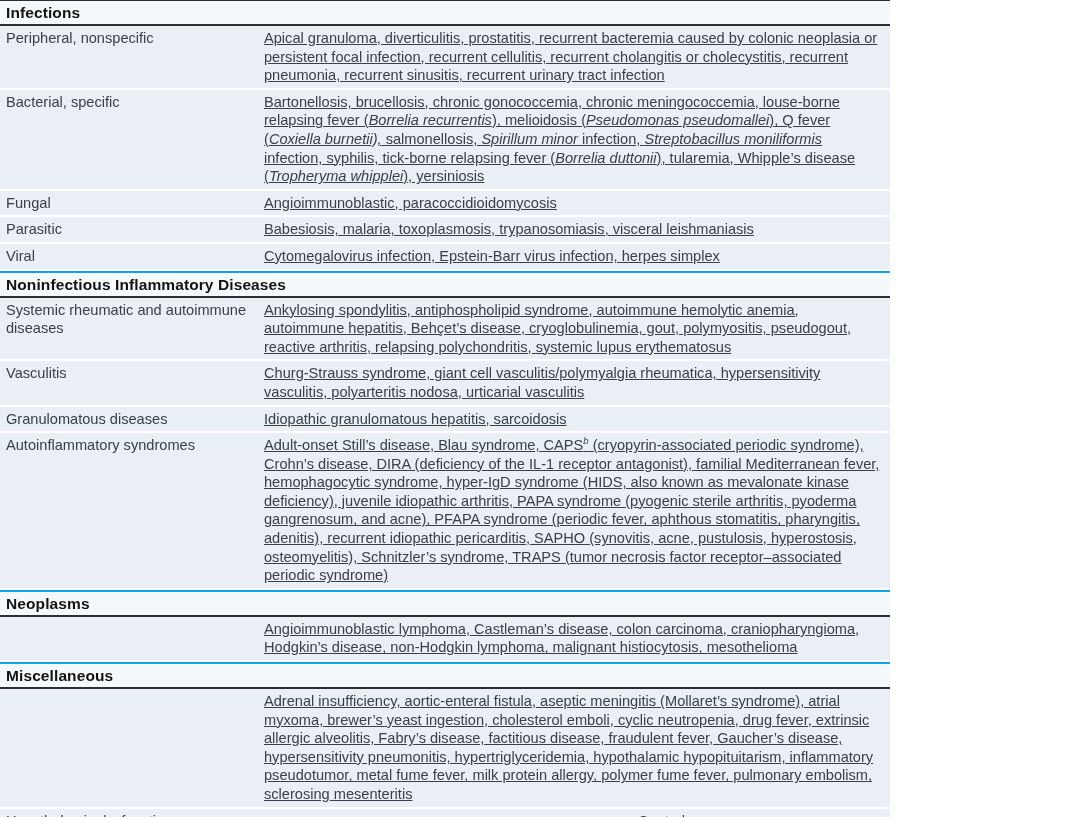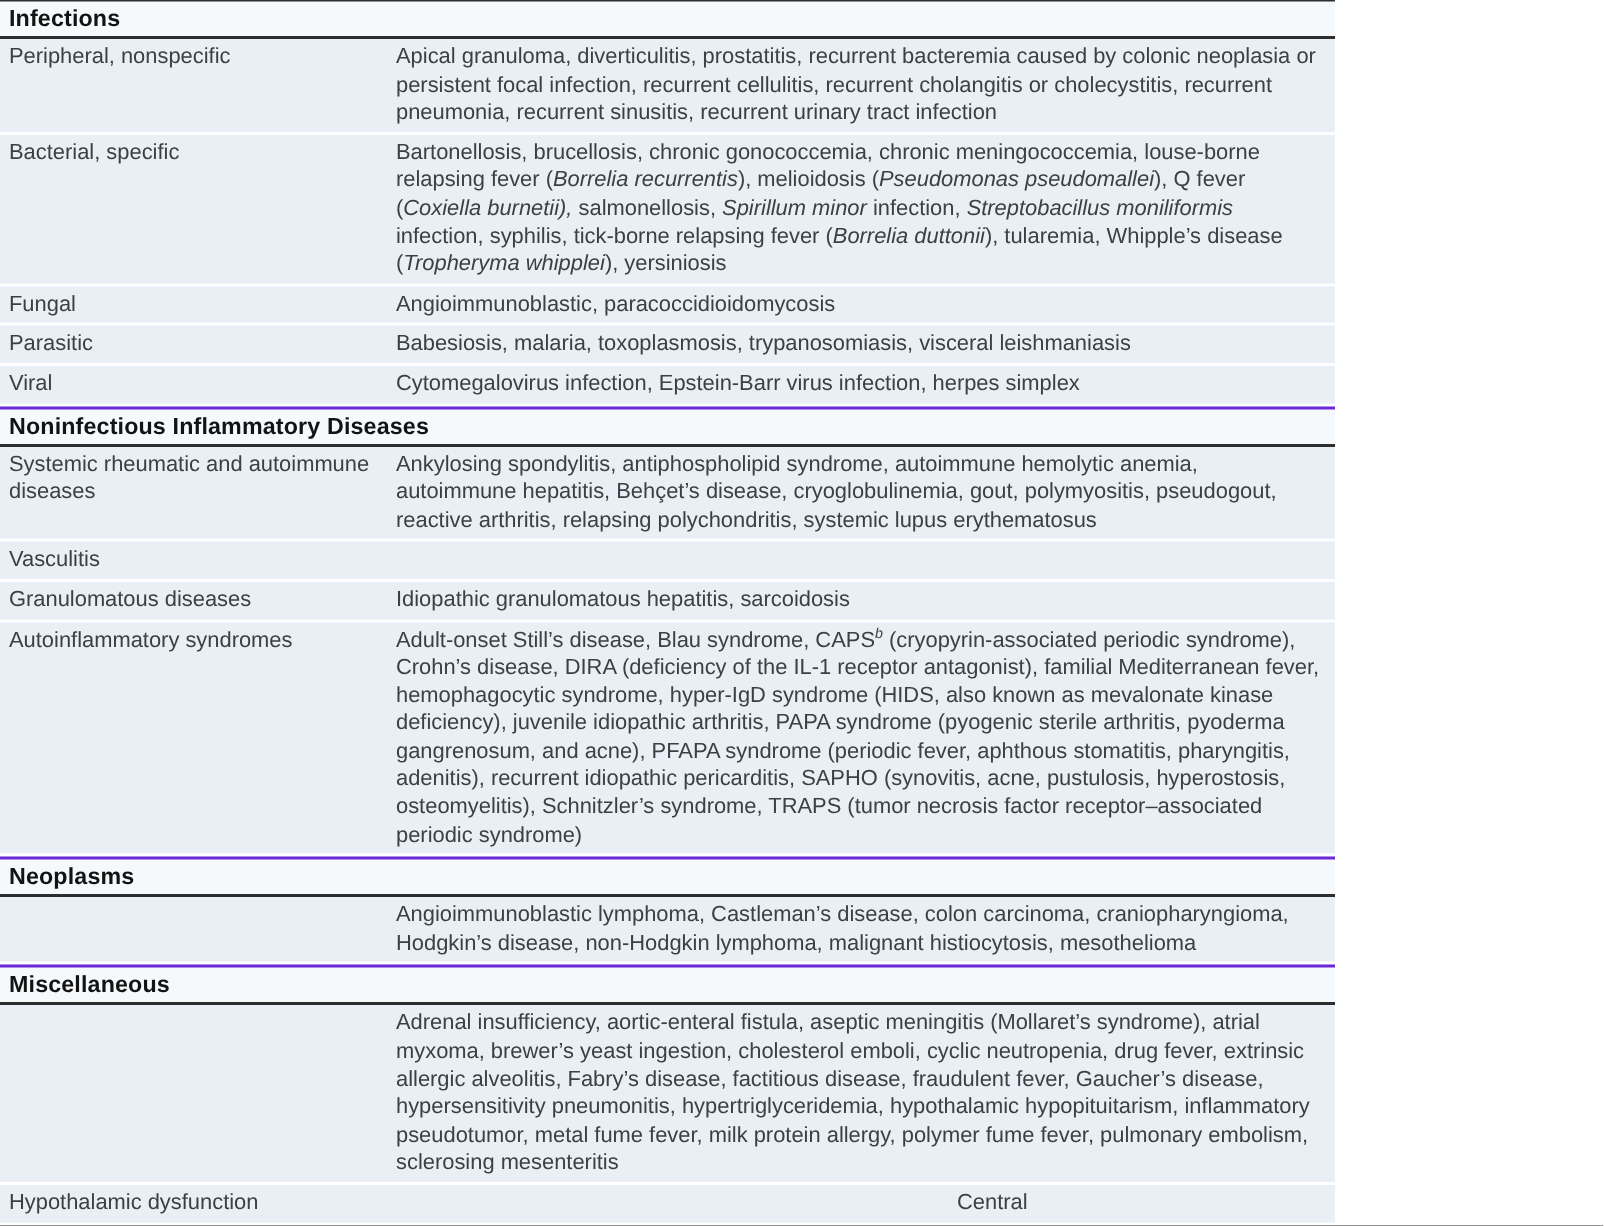--- a/index.html
+++ b/index.html
@@ -4,21 +4,21 @@
 <style>
   html,body{margin:0;padding:0;background:#ffffff;}
   body{
     width:1069px;
     font-family:"Liberation Sans", sans-serif;
     -webkit-font-smoothing:antialiased;
   }
   .tbl{width:890px;}
   .section-header{
     background:#f6f9fb;
-    border-top:2px solid #6d28d9;
+    border-top:2px solid #0ea5e9;
     border-bottom:2px solid #2e2e2e;
     padding:3px 6px 2px 6px;
     font-size:15.5px;
     font-weight:bold;
     color:#131313;
     letter-spacing:0.1px;
   }
   .tbl > .section-header:first-child{border-top:1px solid #2e2e2e;}
   .row{
     display:flex;
@@ -35,20 +35,21 @@
   }
   .cat{
     flex:0 0 258px;
     padding-left:6px;
     padding-right:10px;
   }
   .desc{
     flex:1;
     padding-left:6px;
     padding-right:8px;
+    text-decoration:underline;
   }
   .it{font-style:italic;}
   sup{
     font-size:9.5px;
     font-style:italic;
     line-height:0;
     vertical-align:super;
   }
   sup.gap{margin-left:9px;}
   .footnote{
@@ -86,20 +87,21 @@
       <div class="cell cat">Viral</div>
       <div class="cell desc"><span>Cytomegalovirus infection, Epstein-Barr virus infection, herpes simplex</span></div>
     </div>
     <div class="section-header">Noninfectious Inflammatory Diseases</div>
     <div class="row">
       <div class="cell cat">Systemic rheumatic and autoimmune diseases</div>
       <div class="cell desc"><span>Ankylosing spondylitis, antiphospholipid syndrome, autoimmune hemolytic anemia, autoimmune hepatitis, Behçet’s disease, cryoglobulinemia, gout, polymyositis, pseudogout, reactive arthritis, relapsing polychondritis, systemic lupus erythematosus</span></div>
     </div>
     <div class="row">
       <div class="cell cat">Vasculitis</div>
+      <div class="cell desc"><span>Churg-Strauss syndrome, giant cell vasculitis/polymyalgia rheumatica, hypersensitivity vasculitis, polyarteritis nodosa, urticarial vasculitis</span></div>
     </div>
     <div class="row">
       <div class="cell cat">Granulomatous diseases</div>
       <div class="cell desc"><span>Idiopathic granulomatous hepatitis, sarcoidosis</span></div>
     </div>
     <div class="row">
       <div class="cell cat">Autoinflammatory syndromes</div>
       <div class="cell desc"><span>Adult-onset Still’s disease, Blau syndrome, CAPS</span><sup>b</sup><span> (cryopyrin-associated periodic syndrome), Crohn’s disease, DIRA (deficiency of the IL-1 receptor antagonist), familial Mediterranean fever, hemophagocytic syndrome, hyper-IgD syndrome (HIDS, also known as mevalonate kinase deficiency), juvenile idiopathic arthritis, PAPA syndrome (pyogenic sterile arthritis, pyoderma gangrenosum, and acne), PFAPA syndrome (periodic fever, aphthous stomatitis, pharyngitis, adenitis), recurrent idiopathic pericarditis, SAPHO (synovitis, acne, pustulosis, hyperostosis, osteomyelitis), Schnitzler’s syndrome, TRAPS (tumor necrosis factor receptor–associated periodic syndrome)</span></div>
     </div>
     <div class="section-header">Neoplasms</div>

